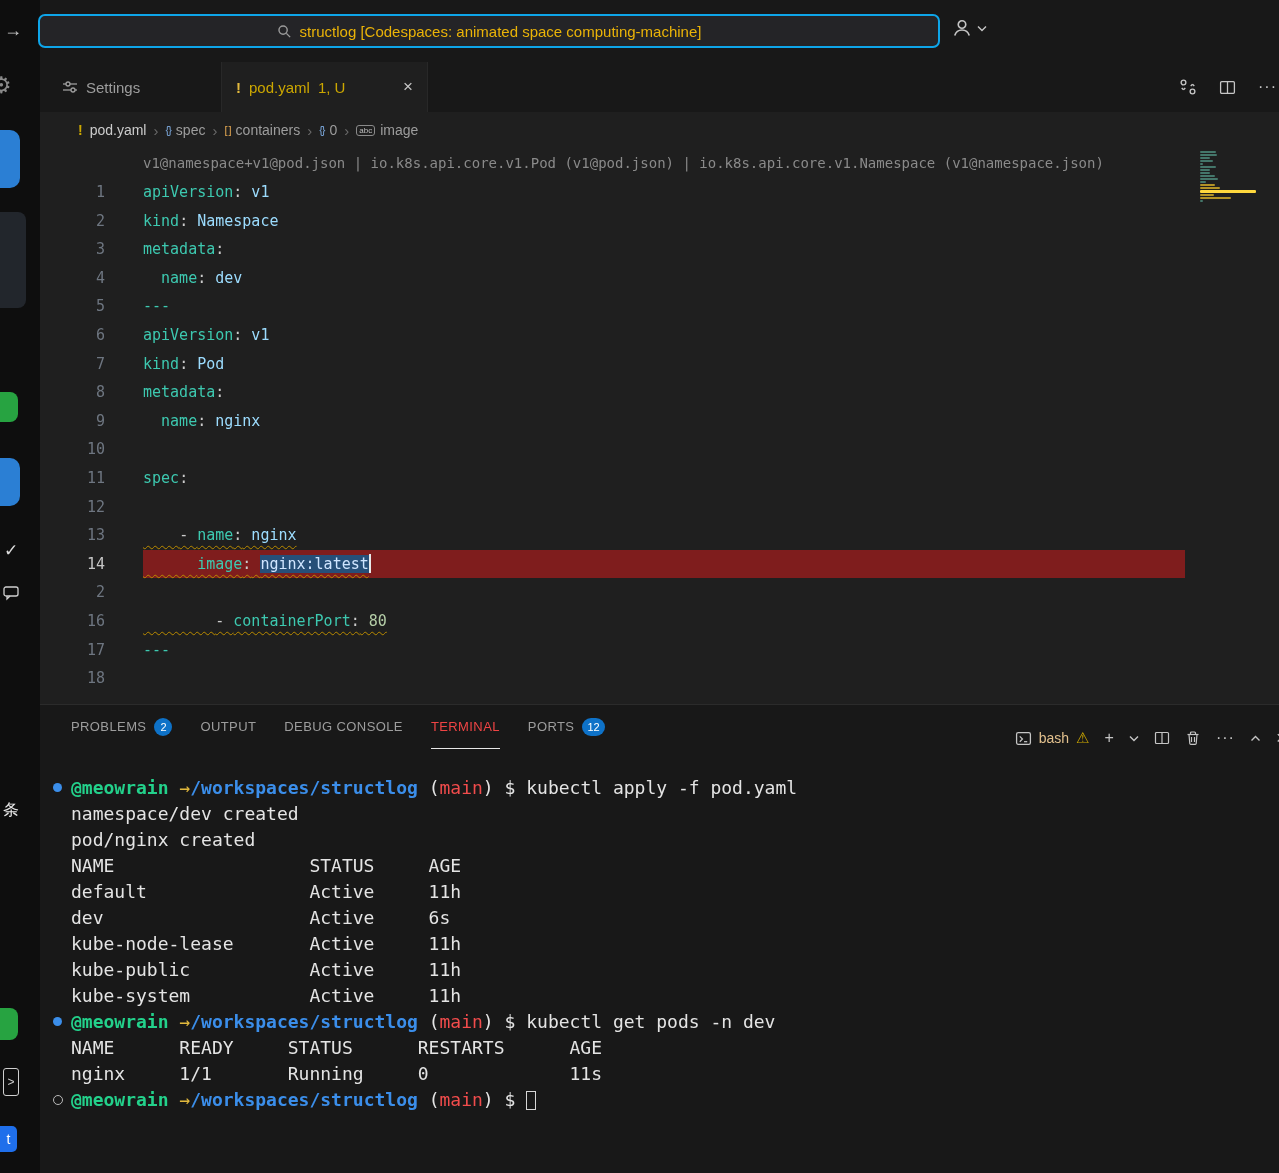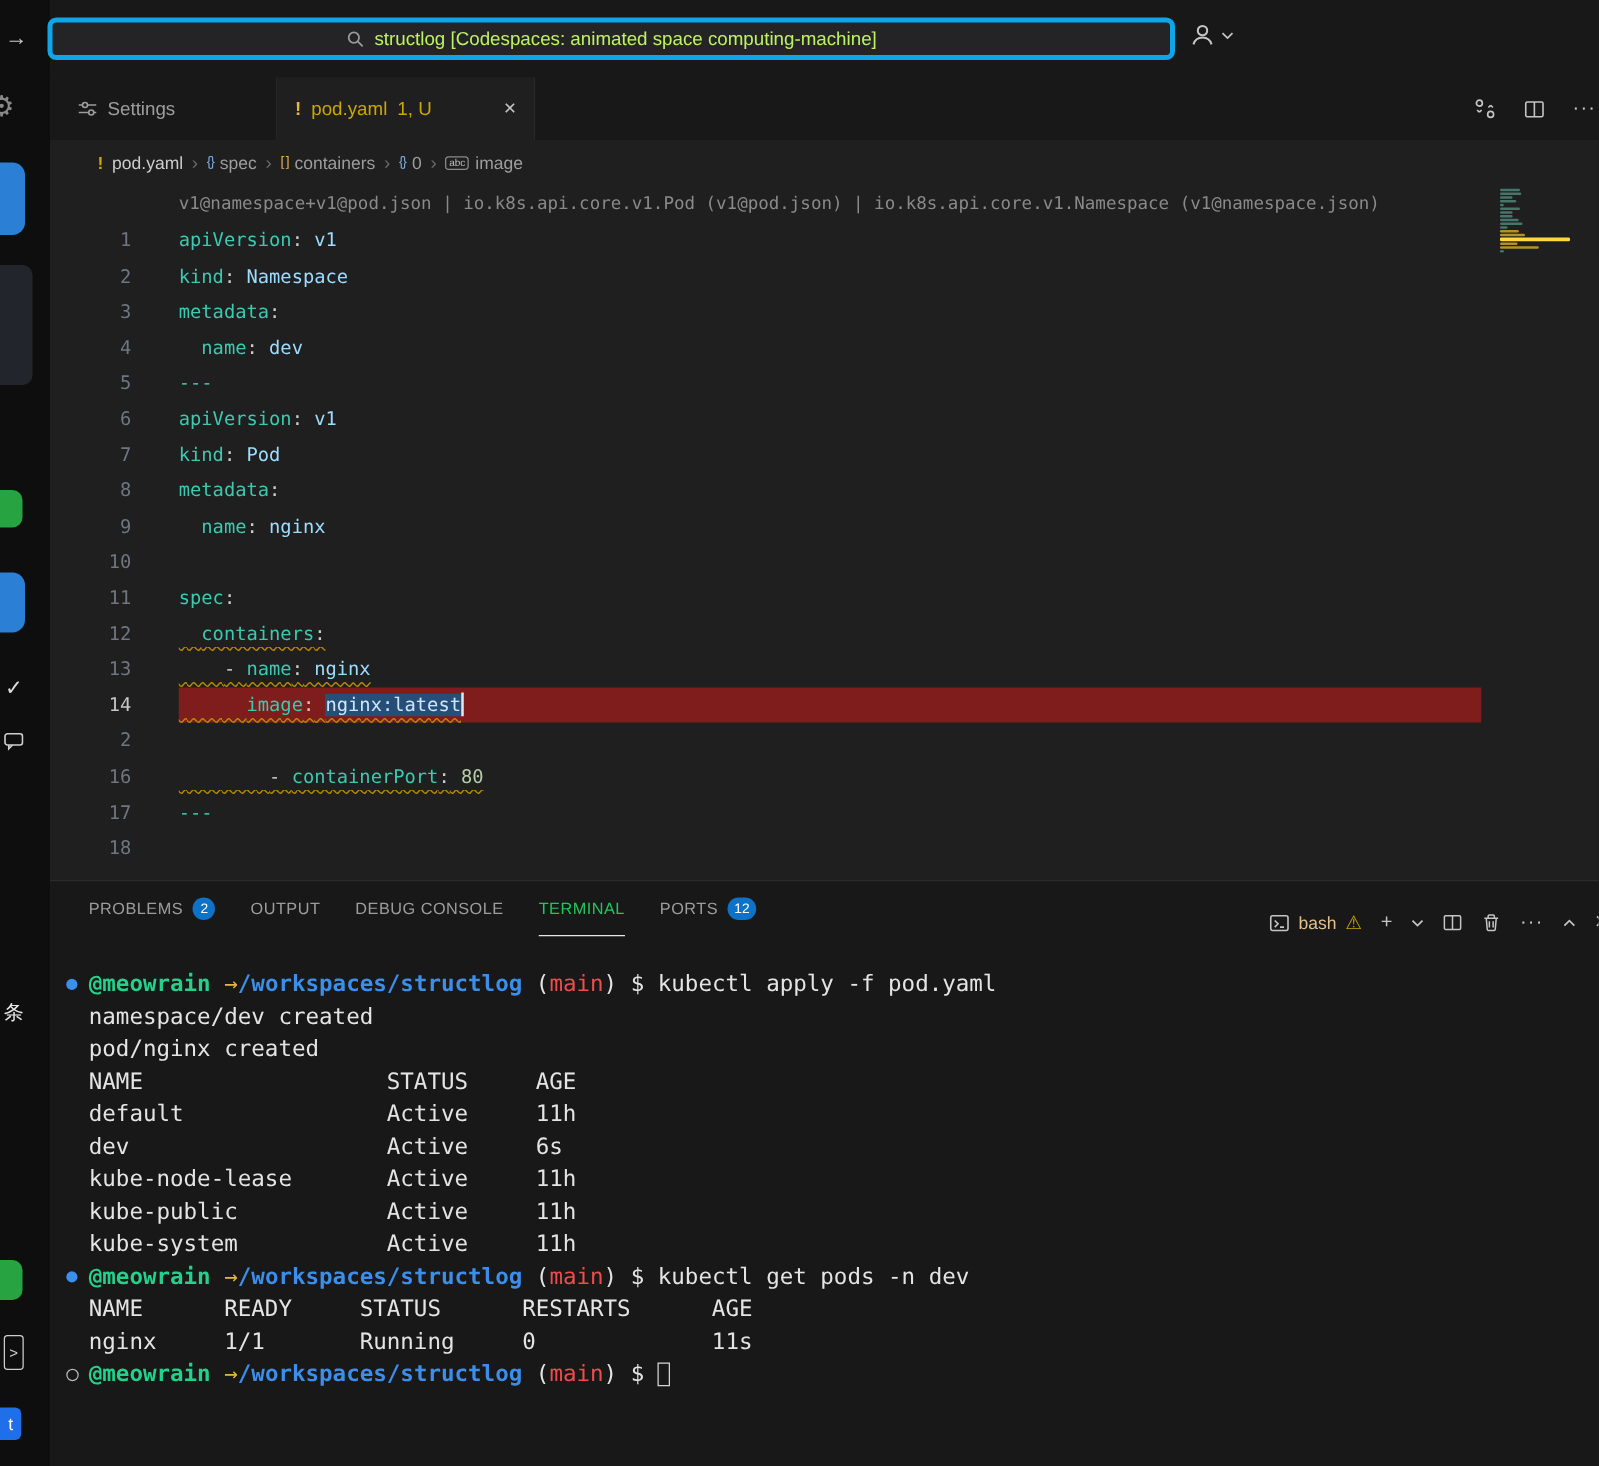--- a/index.html
+++ b/index.html
@@ -23,22 +23,22 @@
   .fr-prompt{top:1068px;left:3px;width:16px;height:28px;border:1.5px solid #cfcfcf;border-radius:3px;
     color:#cfcfcf;font-size:12px;display:flex;align-items:center;justify-content:center}
   .fr-t{top:1126px;width:17px;height:26px;background:#1f6feb;border-radius:0 5px 5px 0;
     color:#fff;font-size:14px;display:flex;align-items:center;justify-content:center}
 
   .main{flex:1;display:flex;flex-direction:column;min-width:0}
 
   
   .titlebar{height:62px;flex:none;background:#181818;position:relative}
   .searchbox{position:absolute;left:-2px;top:14px;width:902px;height:34px;background:#242427;
-    border:4px solid #0ea5e9;border-radius:7px;display:flex;align-items:center;justify-content:center;
-    gap:8px;color:#bef264;font-size:15px;cursor:pointer}
+    border:2px solid #0ea5e9;border-radius:7px;display:flex;align-items:center;justify-content:center;
+    gap:8px;color:#eab308;font-size:15px;cursor:pointer}
   .account{position:absolute;left:912px;top:18px;display:flex;align-items:center;gap:5px;color:#c5c5c5;cursor:pointer}
 
   
   .tabbar{height:50px;flex:none;background:#181818;display:flex;position:relative}
   .tab{display:flex;align-items:center;gap:8px;padding:0 14px;font-size:15px;cursor:pointer;border-right:1px solid #282828}
   .tab-settings{width:182px;color:#9d9d9d;padding-left:22px}
   .tab-file{width:206px;background:#1f1f1f;color:#cca700}
   .tab-file .file-warn{font-weight:700;color:#e2b93d}
   .tab-file .close{margin-left:auto;color:#c5c5c5;font-size:17px}
   .editor-actions{position:absolute;right:0;top:0;height:50px;display:flex;align-items:center;gap:22px;
@@ -78,21 +78,21 @@
   .minimap{position:absolute;top:3px;right:13px;width:66px;cursor:pointer}
   .mm-bar{height:2px;margin-bottom:1px;border-radius:1px;background:rgba(98,190,168,.55)}
   .mm-warn{background:rgba(205,167,40,.85)}
   .mm-cur{background:#ffd83d;height:3px}
 
   
   .panel{height:469px;flex:none;background:#181818;border-top:1px solid #2b2b2b;display:flex;flex-direction:column}
   .panel-header{height:44px;flex:none;display:flex;align-items:flex-end;padding-left:31px}
   .ptab{height:100%;display:flex;align-items:center;gap:8px;margin-right:28px;font-size:13px;
     letter-spacing:.4px;color:#9d9d9d;cursor:pointer;border-bottom:1.5px solid transparent}
-  .ptab.active{color:#22c55e;border-bottom-color:#e7e7e7}
+  .ptab.active{color:#ef4444;border-bottom-color:#e7e7e7}
   .badge{min-width:18px;height:18px;border-radius:9px;background:#0e72c8;color:#fff;font-size:11px;
     display:flex;align-items:center;justify-content:center;padding:0 5px;letter-spacing:0}
   .panel-right{margin-left:auto;display:flex;align-items:center;gap:15px;color:#c5c5c5;overflow:hidden;padding-left:10px}
   .shell{display:flex;align-items:center;gap:7px;cursor:pointer}
   .shell-label{color:#e2c08d;font-size:14px}
   .warn-ico{color:#cca700;font-size:15px}
   .pbtn{display:flex;align-items:center;cursor:pointer;font-size:16px;color:#c5c5c5;background:none;border:none}
   .pbtn.more{letter-spacing:1px}
   .pbtn.closex{font-size:19px;margin-right:-8px}
 
@@ -235,21 +235,21 @@
           <div class="line"><div class="gutter">2</div><div class="code"><span class="tk-k">kind</span><span class="tk-p">:</span><span class="tk-v"> Namespace</span></div></div>
           <div class="line"><div class="gutter">3</div><div class="code"><span class="tk-k">metadata</span><span class="tk-p">:</span></div></div>
           <div class="line"><div class="gutter">4</div><div class="code"><span class="tk-w">  </span><span class="tk-k">name</span><span class="tk-p">:</span><span class="tk-v"> dev</span></div></div>
           <div class="line"><div class="gutter">5</div><div class="code"><span class="tk-d">---</span></div></div>
           <div class="line"><div class="gutter">6</div><div class="code"><span class="tk-k">apiVersion</span><span class="tk-p">:</span><span class="tk-v"> v1</span></div></div>
           <div class="line"><div class="gutter">7</div><div class="code"><span class="tk-k">kind</span><span class="tk-p">:</span><span class="tk-v"> Pod</span></div></div>
           <div class="line"><div class="gutter">8</div><div class="code"><span class="tk-k">metadata</span><span class="tk-p">:</span></div></div>
           <div class="line"><div class="gutter">9</div><div class="code"><span class="tk-w">  </span><span class="tk-k">name</span><span class="tk-p">:</span><span class="tk-v"> nginx</span></div></div>
           <div class="line"><div class="gutter">10</div></div>
           <div class="line"><div class="gutter">11</div><div class="code"><span class="tk-k">spec</span><span class="tk-p">:</span></div></div>
-          <div class="line"><div class="gutter">12</div><div class="code squiggle"><span class="tk-w">  </span><span class="tk-k">containers</span><span class="tk-p">:</span></div></div>
+          <div class="line"><div class="gutter">12</div></div>
           <div class="line"><div class="gutter">13</div><div class="code squiggle"><span class="tk-w">    </span><span class="tk-p">- </span><span class="tk-k">name</span><span class="tk-p">:</span><span class="tk-v"> nginx</span></div></div>
           <div class="line current"><div class="gutter">14</div><div class="code squiggle"><span class="tk-w">      </span><span class="tk-k">image</span><span class="tk-p">:</span><span class="tk-w"> </span><span class="tk-sel">nginx:latest</span><span class="cursor"></span></div></div>
           <div class="line"><div class="gutter">2</div></div>
           <div class="line"><div class="gutter">16</div><div class="code squiggle"><span class="tk-w">        </span><span class="tk-p">- </span><span class="tk-k">containerPort</span><span class="tk-p">:</span><span class="tk-num"> 80</span></div></div>
           <div class="line"><div class="gutter">17</div><div class="code"><span class="tk-d">---</span></div></div>
           <div class="line"><div class="gutter">18</div><div class="code"></div></div>
         </div>
       <div class="minimap">
           <div class="mm-bar" style="width: 16.1px;"></div>
           <div class="mm-bar" style="width: 17.25px;"></div>

